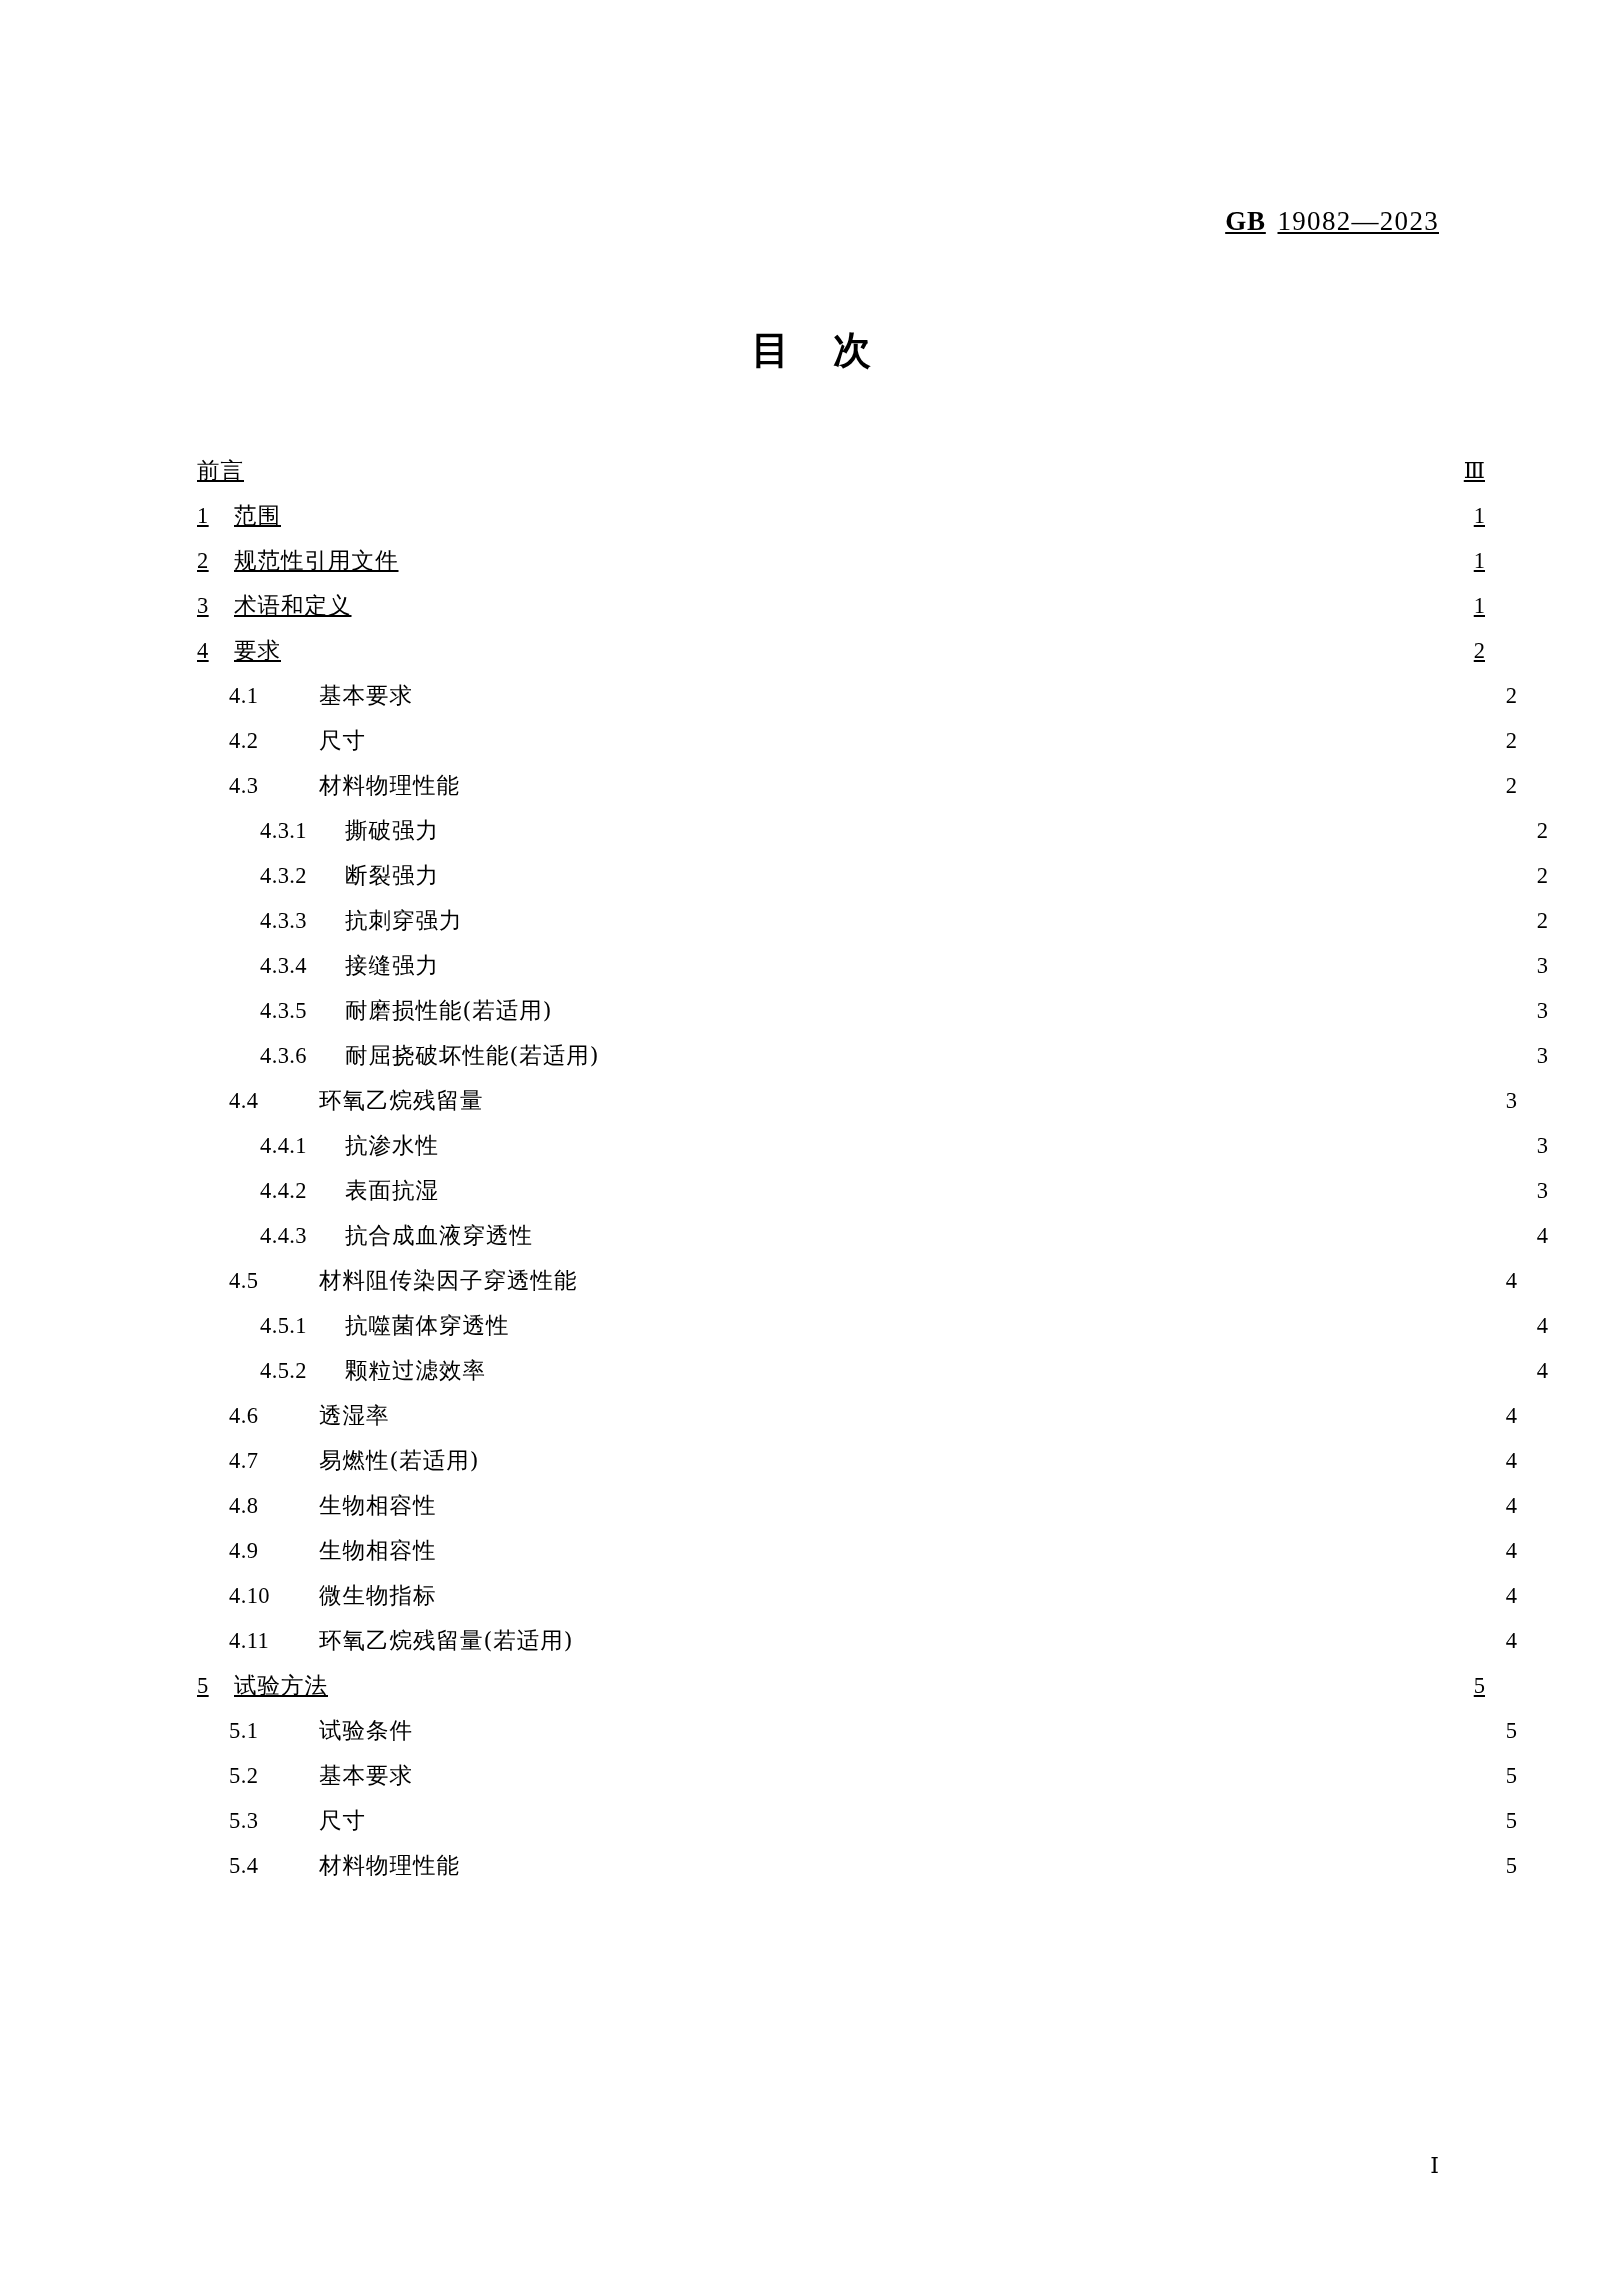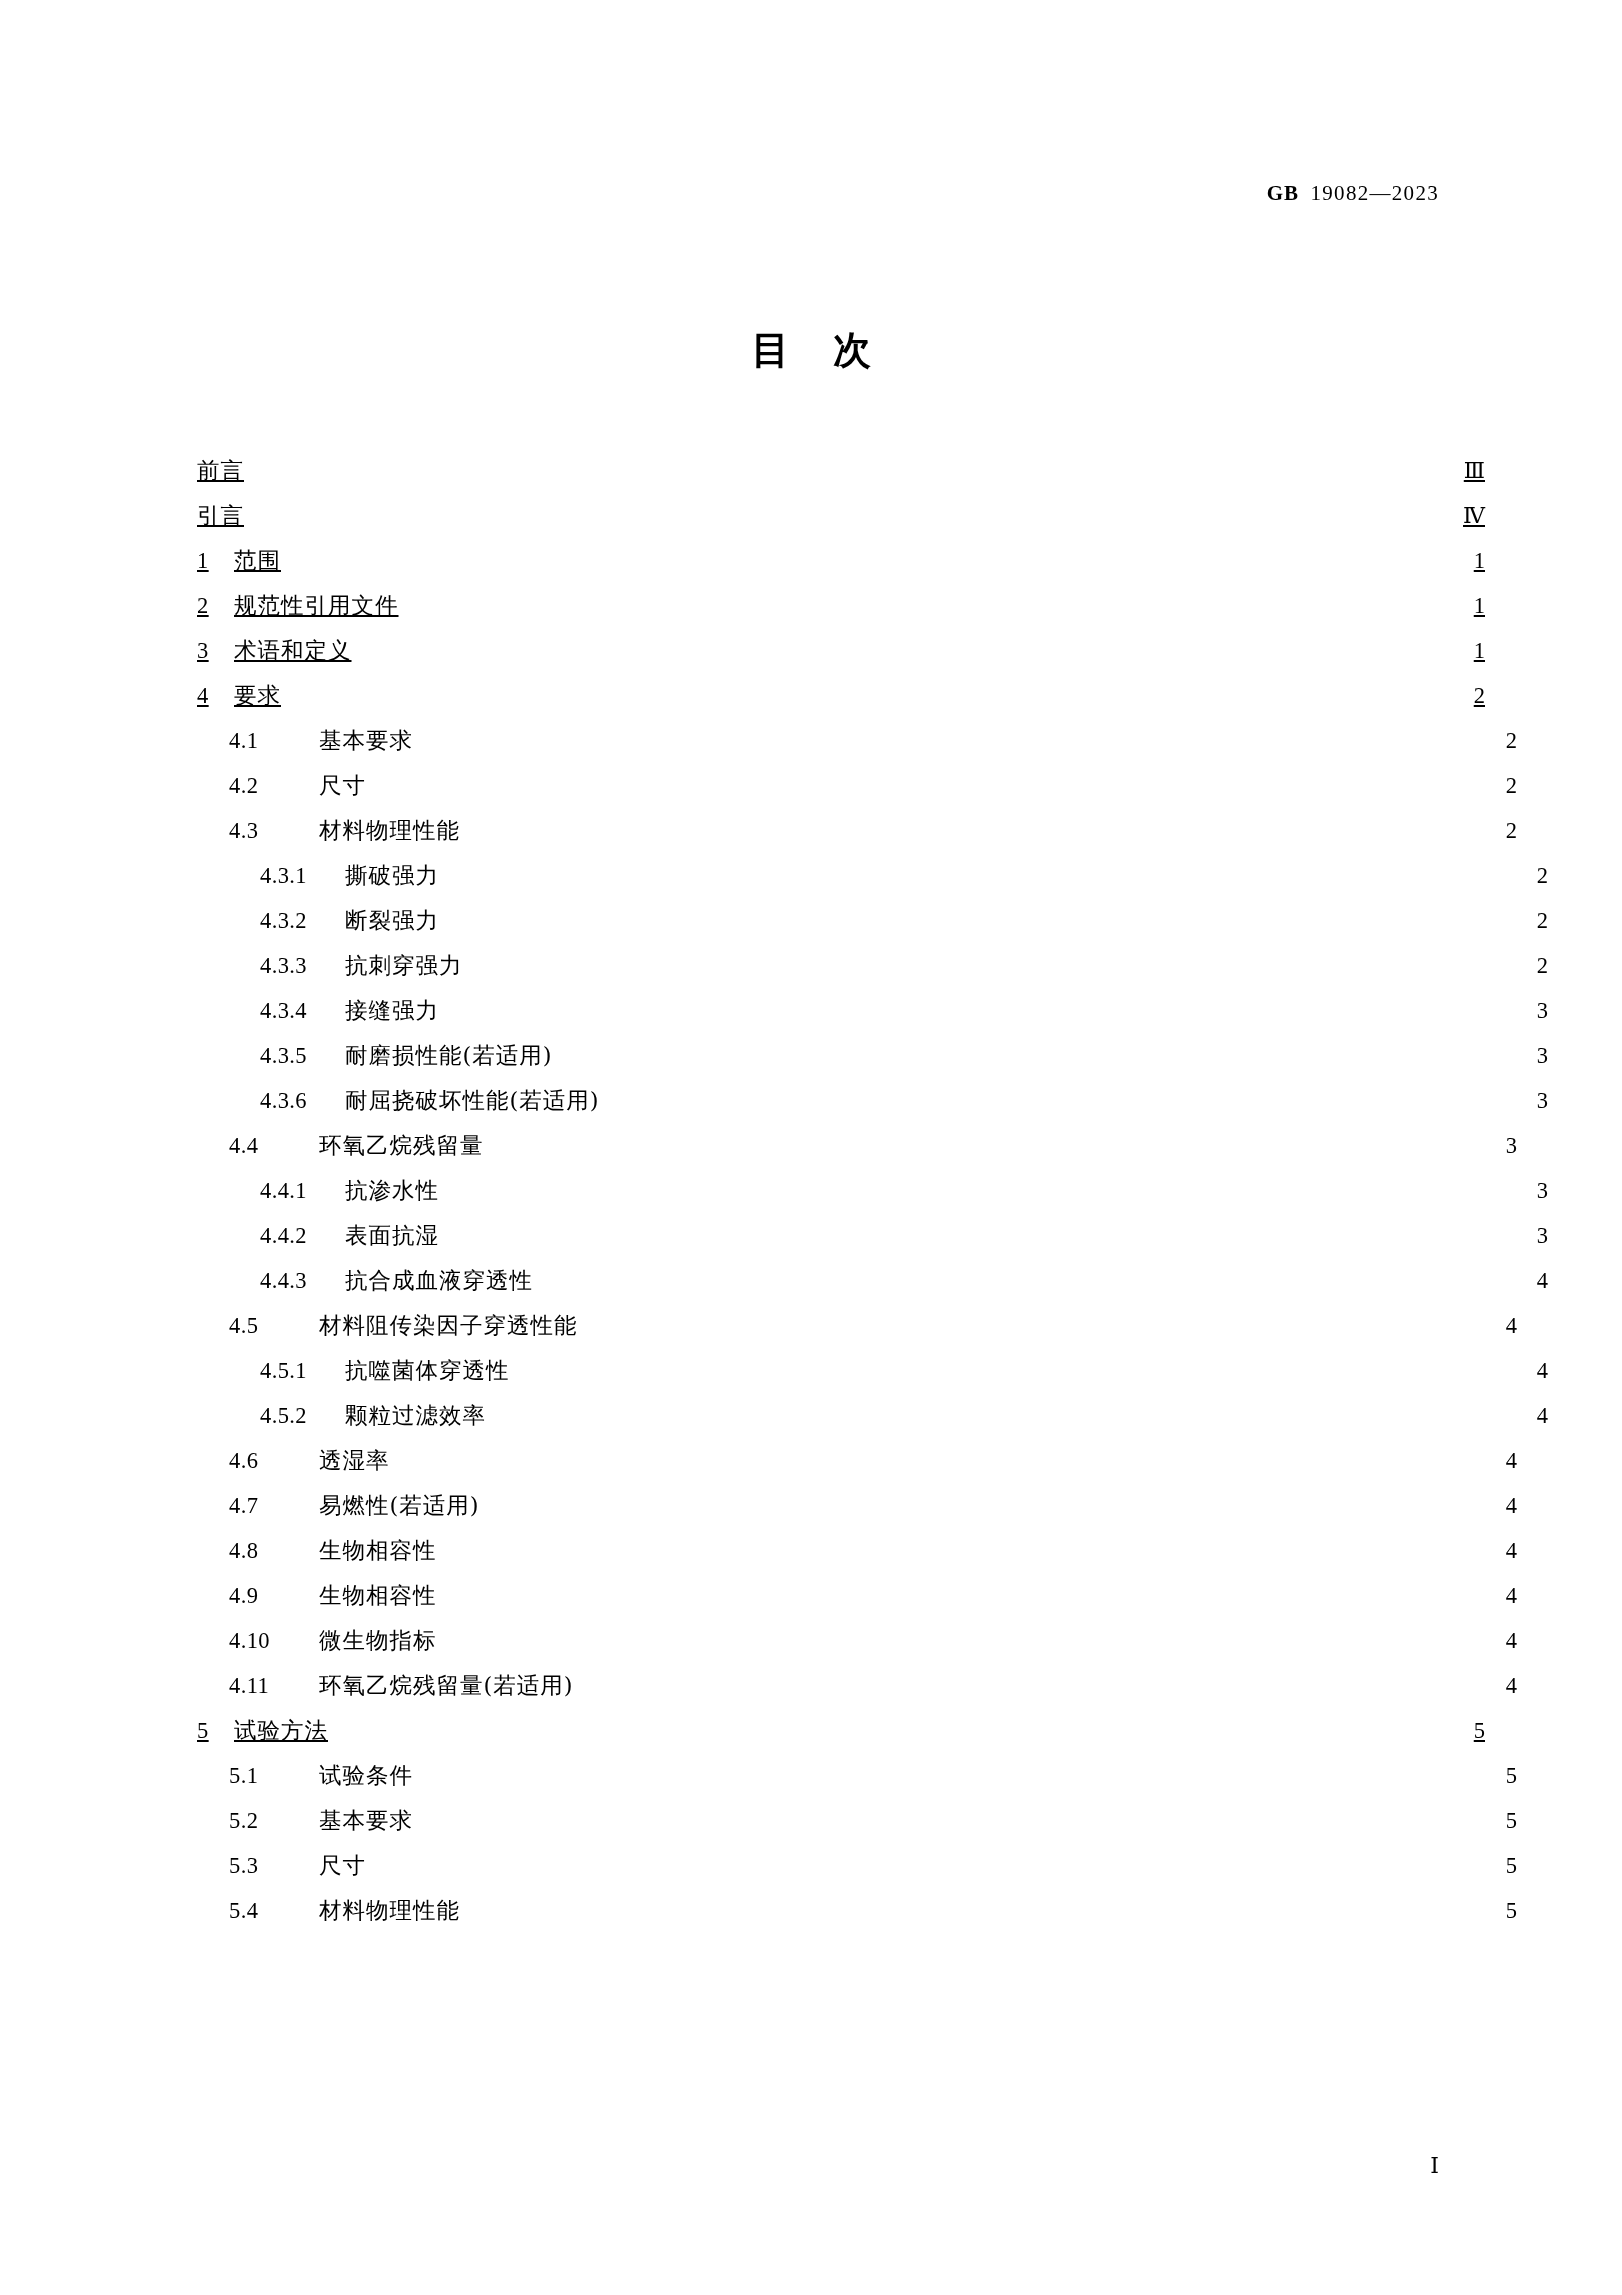--- a/index.html
+++ b/index.html
@@ -16,25 +16,26 @@
     width: 1623px;
     height: 2295px;
     background: #ffffff;
     box-sizing: border-box;
     overflow: hidden;
   }
 
   
   .doc-header {
     position: absolute;
-    top: 181px;
+    top: 206px;
     right: 184px;
-    font-size: 21px;
+    font-size: 27px;
     letter-spacing: 0.4px;
     white-space: nowrap;
+    text-decoration: underline;
   }
   .doc-header .std-prefix {
     font-weight: bold;
     letter-spacing: 0.8px;
     margin-right: 11.7px;
   }
   .doc-header .std-number {
     font-weight: normal;
     letter-spacing: 1.3px;
   }
@@ -144,26 +145,20 @@
     <span>目</span><span class="t-gap"></span><span>次</span>
   </div>
 
   <div class="toc" id="toc-list">
       <div class="toc-row lvl-0 noname">
         <span class="num"></span>
         <span class="label">前言</span>
         <span class="leader"></span>
         <span class="pageno roman">Ⅲ</span>
       </div>
-      <div class="toc-row lvl-0 noname">
-        <span class="num"></span>
-        <span class="label">引言</span>
-        <span class="leader"></span>
-        <span class="pageno roman">Ⅳ</span>
-      </div>
       <div class="toc-row lvl-0">
         <span class="num">1</span>
         <span class="label">范围</span>
         <span class="leader"></span>
         <span class="pageno">1</span>
       </div>
       <div class="toc-row lvl-0">
         <span class="num">2</span>
         <span class="label">规范性引用文件</span>
         <span class="leader"></span>

